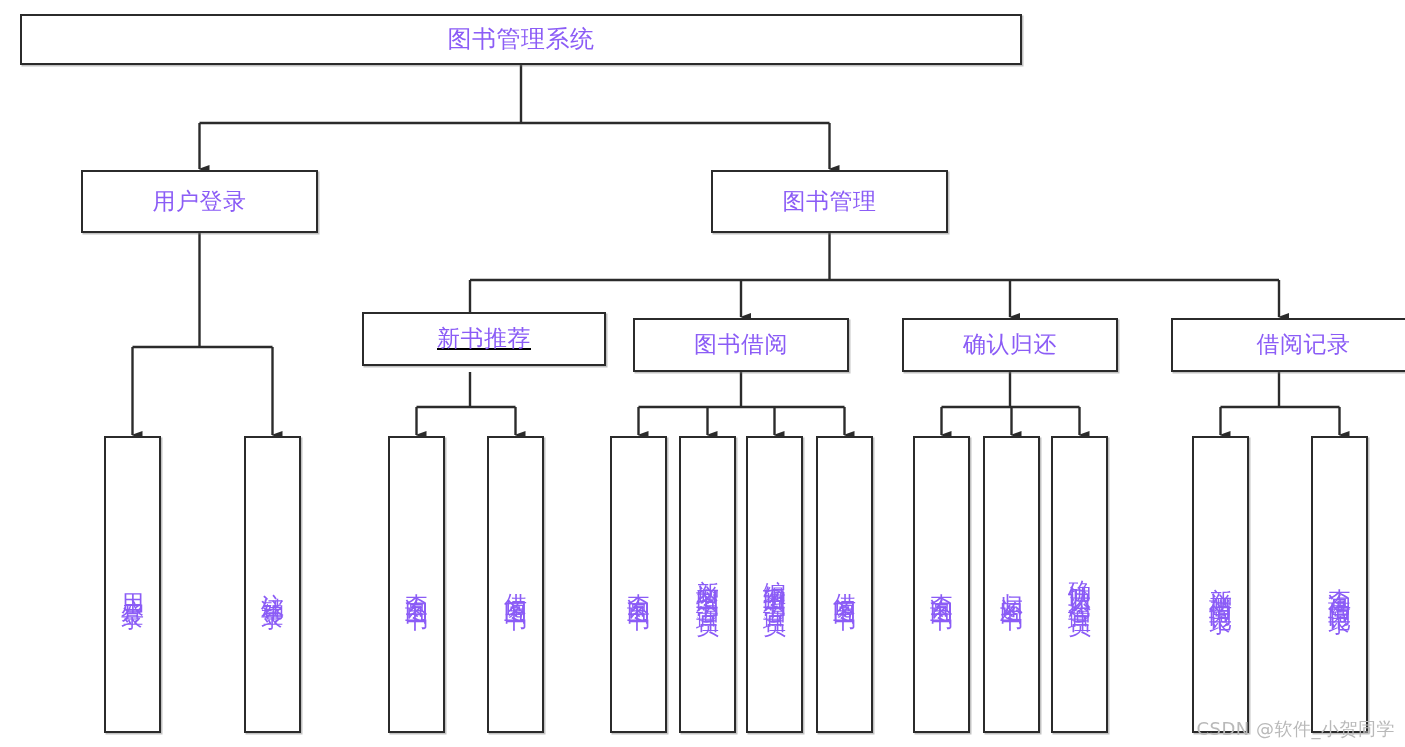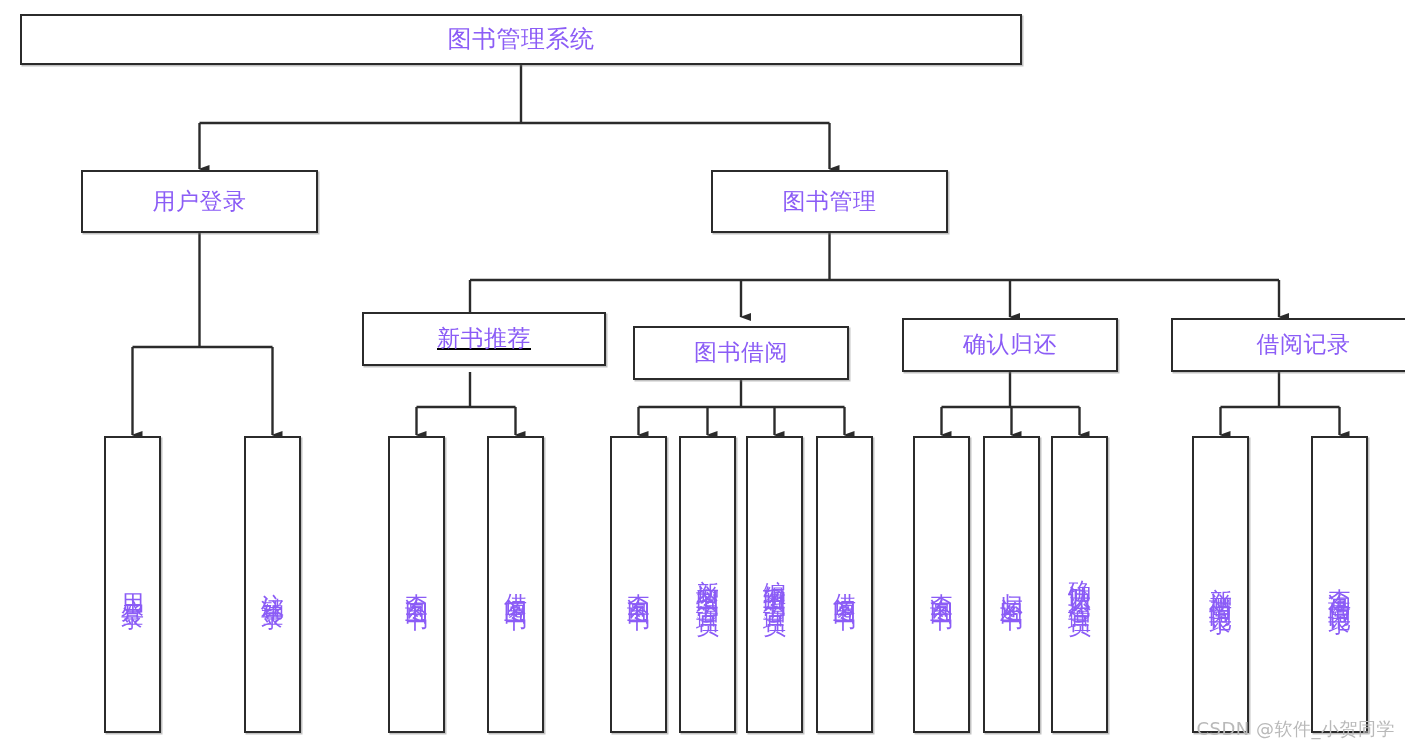--- a/index.html
+++ b/index.html
@@ -125,21 +125,21 @@
       </div>
       <div class="node horiz" style="left: 81px; top: 170px; width: 237px; height: 63px;">
         <span class="label">用户登录</span>
       </div>
       <div class="node horiz" style="left: 711px; top: 170px; width: 237px; height: 63px;">
         <span class="label">图书管理</span>
       </div>
       <div class="node horiz" style="left: 362px; top: 312px; width: 244px; height: 54px; text-decoration: underline;">
         <span class="label">新书推荐</span>
       </div>
-      <div class="node horiz" style="left: 633px; top: 318px; width: 216px; height: 54px; margin-top: 8px;">
+      <div class="node horiz" style="left: 633px; top: 318px; width: 216px; height: 54px;">
         <span class="label">图书借阅</span>
       </div>
       <div class="node horiz" style="left: 902px; top: 318px; width: 216px; height: 54px;">
         <span class="label">确认归还</span>
       </div>
       <div class="node horiz" style="left: 1171px; top: 318px; width: 240px; height: 54px; padding-left: 25px;">
         <span class="label">借阅记录</span>
       </div>
       <div class="node vert" style="left: 104px; top: 436px; width: 57px; height: 297px;">
         <span class="label">用户登录</span>

